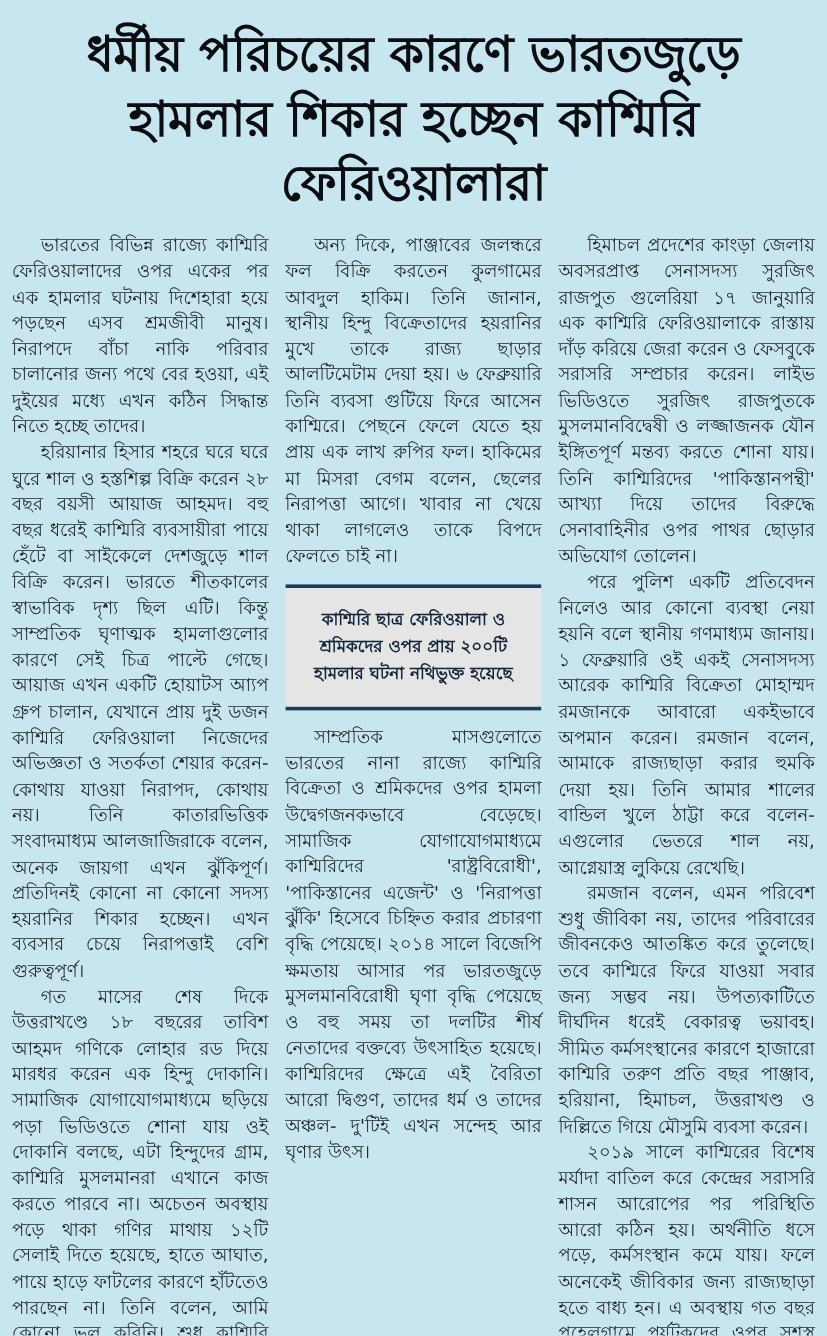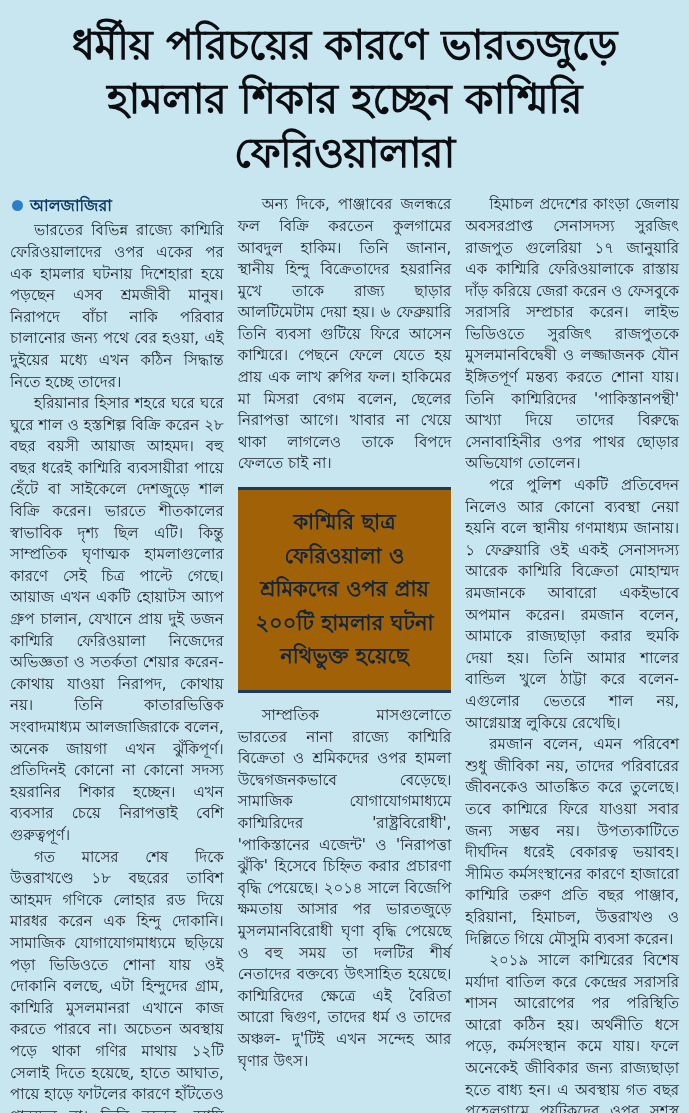--- a/index.html
+++ b/index.html
@@ -57,45 +57,41 @@
     width: 11px;
     height: 11px;
     border-radius: 50%;
     background: #2a80c8;
     flex: 0 0 auto;
   }
   .pullquote {
     box-sizing: border-box;
     margin: 12px 0 12px 0;
     padding: 16px 10px;
-    background: #a16207;
+    background: #e5e5e5;
     border-top: 3px solid #1d3c5a;
     border-bottom: 3px solid #1d3c5a;
     text-align: center;
     text-indent: 0;
     font-weight: bold;
-    font-size: 21px;
+    font-size: 14px;
     line-height: 1.6;
     color: #13263c;
   }
 </style>
 </head>
 <body>
 
 <div class="page">
 
   <h1 class="headline">ধর্মীয় পরিচয়ের কারণে ভারতজুড়ে হামলার শিকার হচ্ছেন কাশ্মিরি ফেরিওয়ালারা</h1>
 
   <div class="body-grid">
 
     <div class="col">
-      <div class="byline-row">
-        <span class="bullet"></span>
-        <span>আলজাজিরা</span>
-      </div>
       <p>ভারতের বিভিন্ন রাজ্যে কাশ্মিরি ফেরিওয়ালাদের ওপর একের পর এক হামলার ঘটনায় দিশেহারা হয়ে পড়ছেন এসব শ্রমজীবী মানুষ। নিরাপদে বাঁচা নাকি পরিবার চালানোর জন্য পথে বের হওয়া, এই দুইয়ের মধ্যে এখন কঠিন সিদ্ধান্ত নিতে হচ্ছে তাদের।</p>
       <p>হরিয়ানার হিসার শহরে ঘরে ঘরে ঘুরে শাল ও হস্তশিল্প বিক্রি করেন ২৮ বছর বয়সী আয়াজ আহমদ। বহু বছর ধরেই কাশ্মিরি ব্যবসায়ীরা পায়ে হেঁটে বা সাইকেলে দেশজুড়ে শাল বিক্রি করেন। ভারতে শীতকালের স্বাভাবিক দৃশ্য ছিল এটি। কিন্তু সাম্প্রতিক ঘৃণাত্মক হামলাগুলোর কারণে সেই চিত্র পাল্টে গেছে। আয়াজ এখন একটি হোয়াটস আ্যপ গ্রুপ চালান, যেখানে প্রায় দুই ডজন কাশ্মিরি ফেরিওয়ালা নিজেদের অভিজ্ঞতা ও সতর্কতা শেয়ার করেন- কোথায় যাওয়া নিরাপদ, কোথায় নয়। তিনি কাতারভিত্তিক সংবাদমাধ্যম আলজাজিরাকে বলেন, অনেক জায়গা এখন ঝুঁকিপূর্ণ। প্রতিদিনই কোনো না কোনো সদস্য হয়রানির শিকার হচ্ছেন। এখন ব্যবসার চেয়ে নিরাপত্তাই বেশি গুরুত্বপূর্ণ।</p>
       <p>গত মাসের শেষ দিকে উত্তরাখণ্ডে ১৮ বছরের তাবিশ আহমদ গণিকে লোহার রড দিয়ে মারধর করেন এক হিন্দু দোকানি। সামাজিক যোগাযোগমাধ্যমে ছড়িয়ে পড়া ভিডিওতে শোনা যায় ওই দোকানি বলছে, এটা হিন্দুদের গ্রাম, কাশ্মিরি মুসলমানরা এখানে কাজ করতে পারবে না। অচেতন অবস্থায় পড়ে থাকা গণির মাথায় ১২টি সেলাই দিতে হয়েছে, হাতে আঘাত, পায়ে হাড়ে ফাটলের কারণে হাঁটতেও পারছেন না। তিনি বলেন, আমি কোনো ভুল করিনি। শুধু কাশ্মিরি মুসলমান বলেই এমন হামলার শিকার হয়েছি। কাশ্মিরের কুপওয়ারা জেলায় তার বাড়ি থেকে ঘটনাস্থল ৮০০ কিলোমিটারেরও বেশি দূরে।</p>
 
     </div>
 
     <div class="col">
       <p>অন্য দিকে, পাঞ্জাবের জলন্ধরে ফল বিক্রি করতেন কুলগামের আবদুল হাকিম। তিনি জানান, স্থানীয় হিন্দু বিক্রেতাদের হয়রানির মুখে তাকে রাজ্য ছাড়ার আলটিমেটাম দেয়া হয়। ৬ ফেব্রুয়ারি তিনি ব্যবসা গুটিয়ে ফিরে আসেন কাশ্মিরে। পেছনে ফেলে যেতে হয় প্রায় এক লাখ রুপির ফল। হাকিমের মা মিসরা বেগম বলেন, ছেলের নিরাপত্তা আগে। খাবার না খেয়ে থাকা লাগলেও তাকে বিপদে ফেলতে চাই না।</p>
       <div class="pullquote">কাশ্মিরি ছাত্র ফেরিওয়ালা ও শ্রমিকদের ওপর প্রায় ২০০টি হামলার ঘটনা নথিভুক্ত হয়েছে</div>
       <p>সাম্প্রতিক মাসগুলোতে ভারতের নানা রাজ্যে কাশ্মিরি বিক্রেতা ও শ্রমিকদের ওপর হামলা উদ্বেগজনকভাবে বেড়েছে। সামাজিক যোগাযোগমাধ্যমে কাশ্মিরিদের 'রাষ্ট্রবিরোধী', 'পাকিস্তানের এজেন্ট' ও 'নিরাপত্তা ঝুঁকি' হিসেবে চিহ্নিত করার প্রচারণা বৃদ্ধি পেয়েছে। ২০১৪ সালে বিজেপি ক্ষমতায় আসার পর ভারতজুড়ে মুসলমানবিরোধী ঘৃণা বৃদ্ধি পেয়েছে ও বহু সময় তা দলটির শীর্ষ নেতাদের বক্তব্যে উৎসাহিত হয়েছে। কাশ্মিরিদের ক্ষেত্রে এই বৈরিতা আরো দ্বিগুণ, তাদের ধর্ম ও তাদের অঞ্চল- দু'টিই এখন সন্দেহ আর ঘৃণার উৎস।</p>

